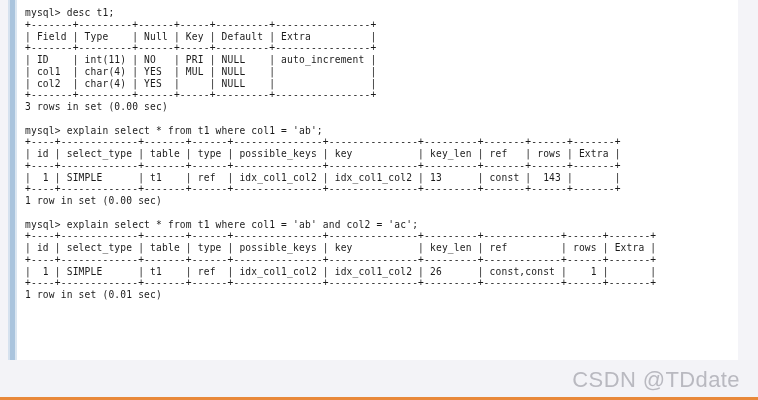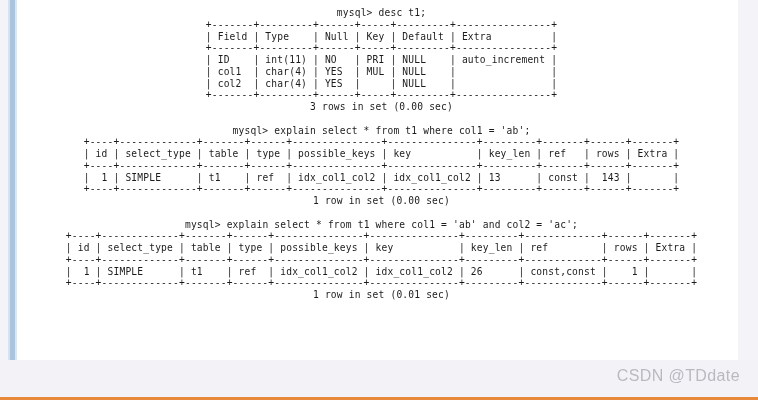--- a/index.html
+++ b/index.html
@@ -45,21 +45,20 @@
     border-left: 2px solid #d6e2ef;
     border-right: 2px solid #dbe6f1;
     box-sizing: border-box;
   }
   .code-body {
     position: absolute;
     left: 17px;
     top: 7px;
     right: 0;
     bottom: 0;
-    text-align: center;
   }
   pre.term {
     margin: 0;
     padding: 0;
     font-family: "DejaVu Sans Mono", "Liberation Mono", monospace;
     font-size: 9.6px;
     line-height: 11.75px;
     letter-spacing: 0.18px;
     color: #1b1b1b;
     white-space: pre;
@@ -75,21 +74,21 @@
     height: 40px;
     background: #f3f3f7;
     border-bottom: 3px solid #e8883a;
     box-sizing: border-box;
   }
   .watermark {
     position: absolute;
     right: 18px;
     top: 7px;
     font-family: "Liberation Sans", "DejaVu Sans", sans-serif;
-    font-size: 16px;
+    font-size: 22px;
     color: #b9b9c0;
     letter-spacing: 0.4px;
     white-space: nowrap;
     user-select: none;
   }
 </style>
 </head>
 <body>
 
 <div class="page">

